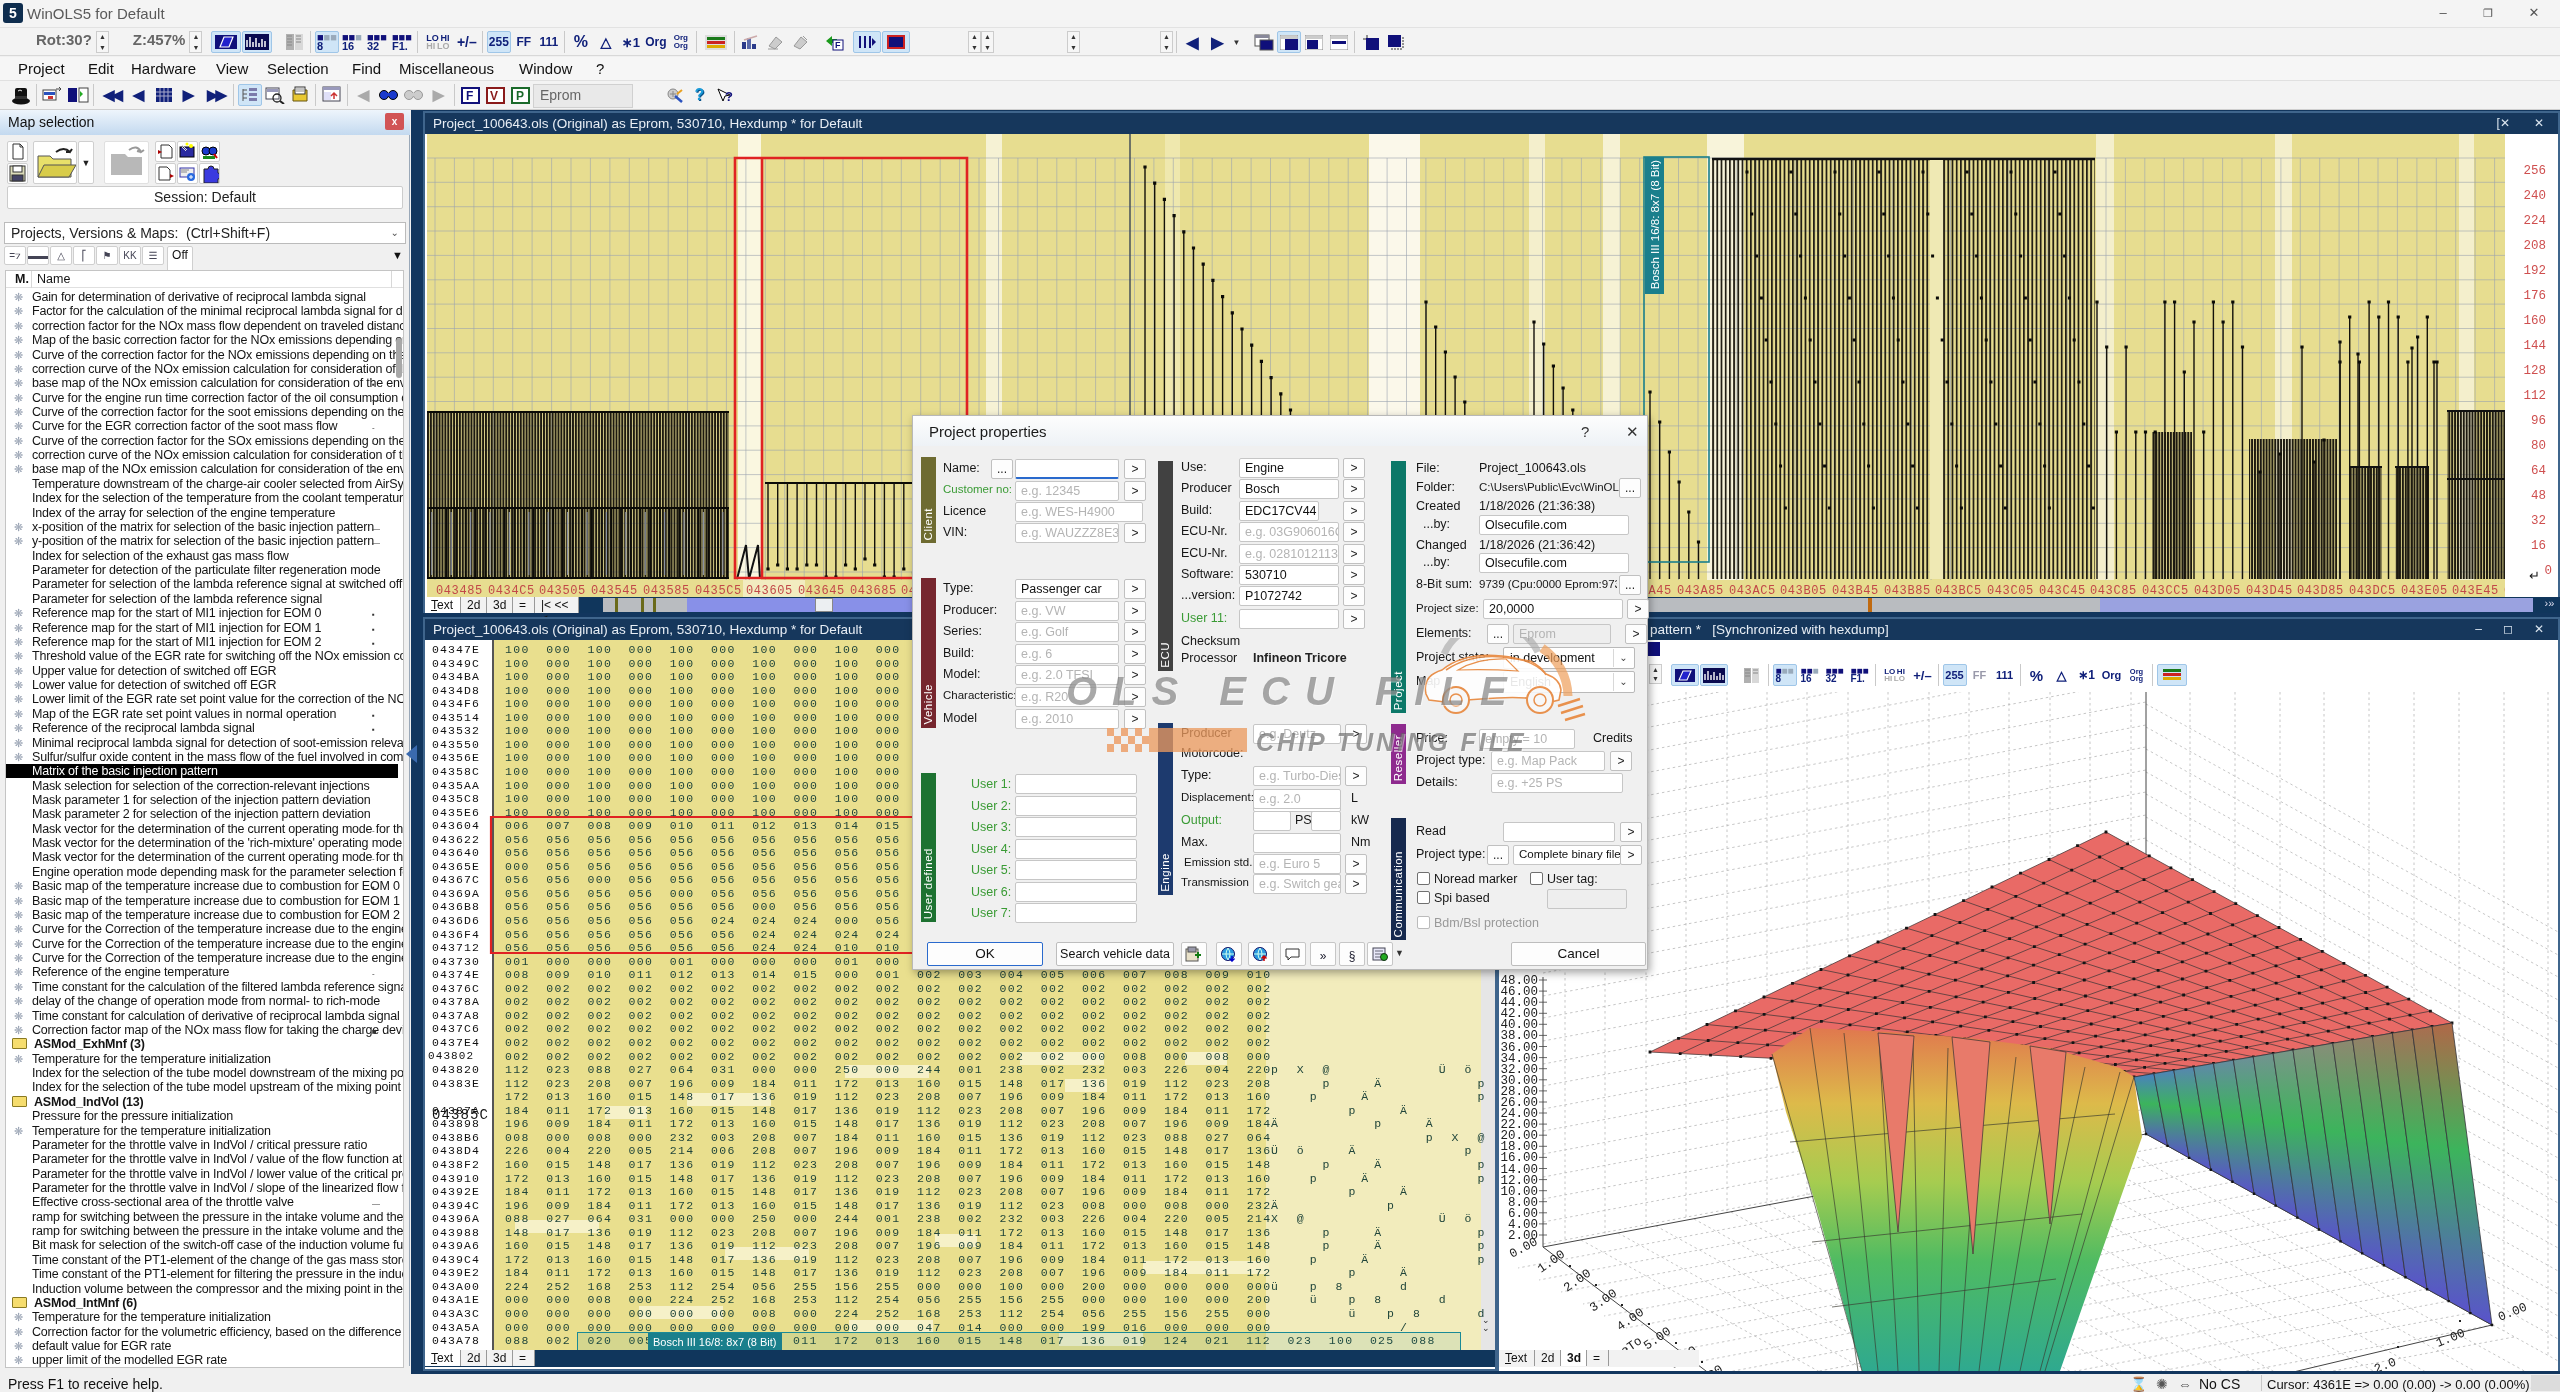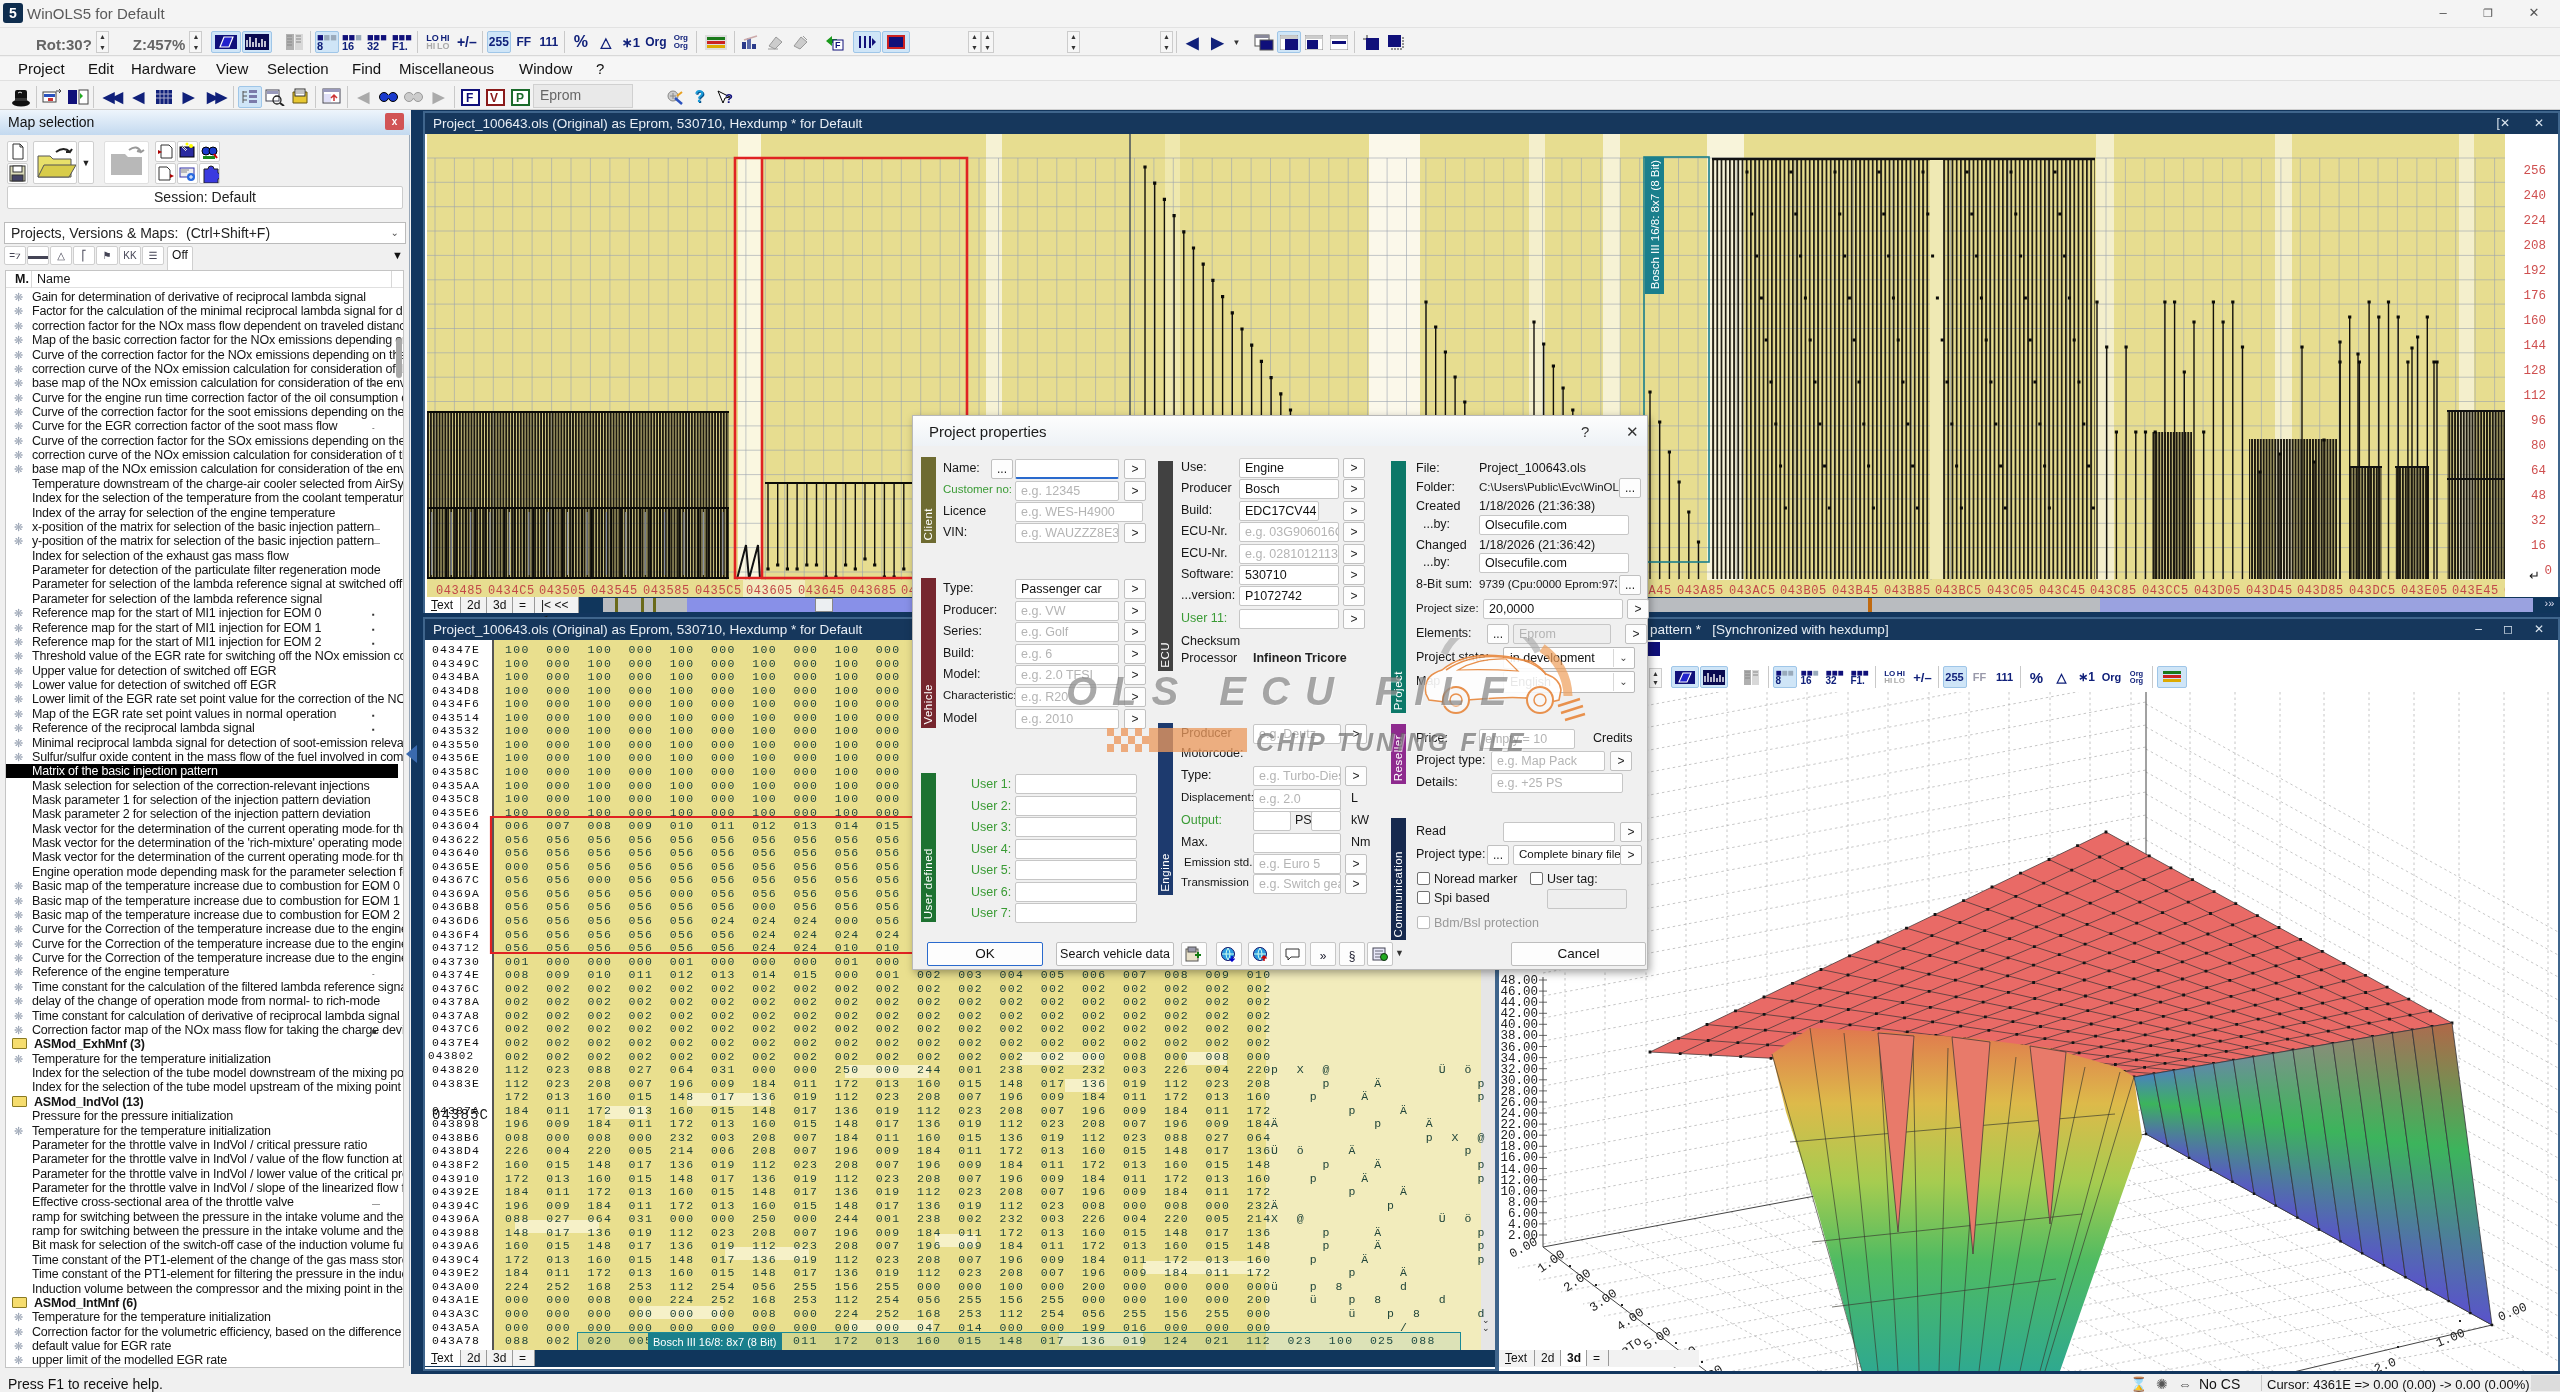--- a/index.html
+++ b/index.html
@@ -7,21 +7,21 @@
 
 #titlebar{left:0;top:0;width:2560px;height:27px;background:#f4f4f4}
 #titlebar .t{left:27px;top:5px;font-size:15px;color:#5a5a5a}
 #appicon{left:3px;top:3px;width:20px;height:20px;background:#0e2d4e;border-radius:3px;color:#fff;font-weight:bold;font-size:14px;text-align:center;line-height:20px}
 .wbtn{top:6px;width:30px;height:16px;color:#555;font-size:13px;text-align:center;line-height:14px}
 
 #toolbar1{left:0;top:27px;width:2560px;height:29px;background:#f3f3f3;border-top:1px solid #e2e2e2;border-bottom:1px solid #d8d8d8}
 #menubar{left:0;top:57px;width:2560px;height:23px;background:#f6f6f6}
 .menu{top:3px;font-size:15px;color:#111}
 #toolbar2{left:0;top:80px;width:2560px;height:30px;background:#f3f3f3;border-top:1px solid #e0e0e0;border-bottom:1px solid #cfcfcf}
-.tb{position:absolute;display:flex;align-items:flex-end}
+.tb{position:absolute;display:flex;align-items:flex-start}
 .ic{position:relative;width:24px;height:22px;margin:0 0.5px;display:flex;align-items:center;justify-content:center;font-size:13px;color:#10207a;font-weight:bold}
 .ic.sel{background:#cfe5f7;border:1px solid #9fc6e8;border-radius:2px}
 .ic.gray{color:#999}
 .sep{width:1px;height:22px;background:#c9c9c9;margin:0 3px}
 .spin{width:13px;height:22px;border:1px solid #ccc;background:#f6f6f6;display:flex;flex-direction:column;align-items:center;justify-content:space-between;font-size:7px;color:#333;line-height:9px}
 
 #statusbar{left:0;top:1374px;width:2560px;height:18px;background:#f0f0f0;font-size:14px;color:#111}
 
 #mapsel{left:0;top:110px;width:410px;height:1256px;background:#f0f0f0;border-right:1px solid #9aa8b8}
 #mapselhead{left:0;top:0;width:410px;height:25px;background:linear-gradient(#eef5fc,#c3d9ef);font-size:14px;color:#111;padding:4px 0 0 8px}

